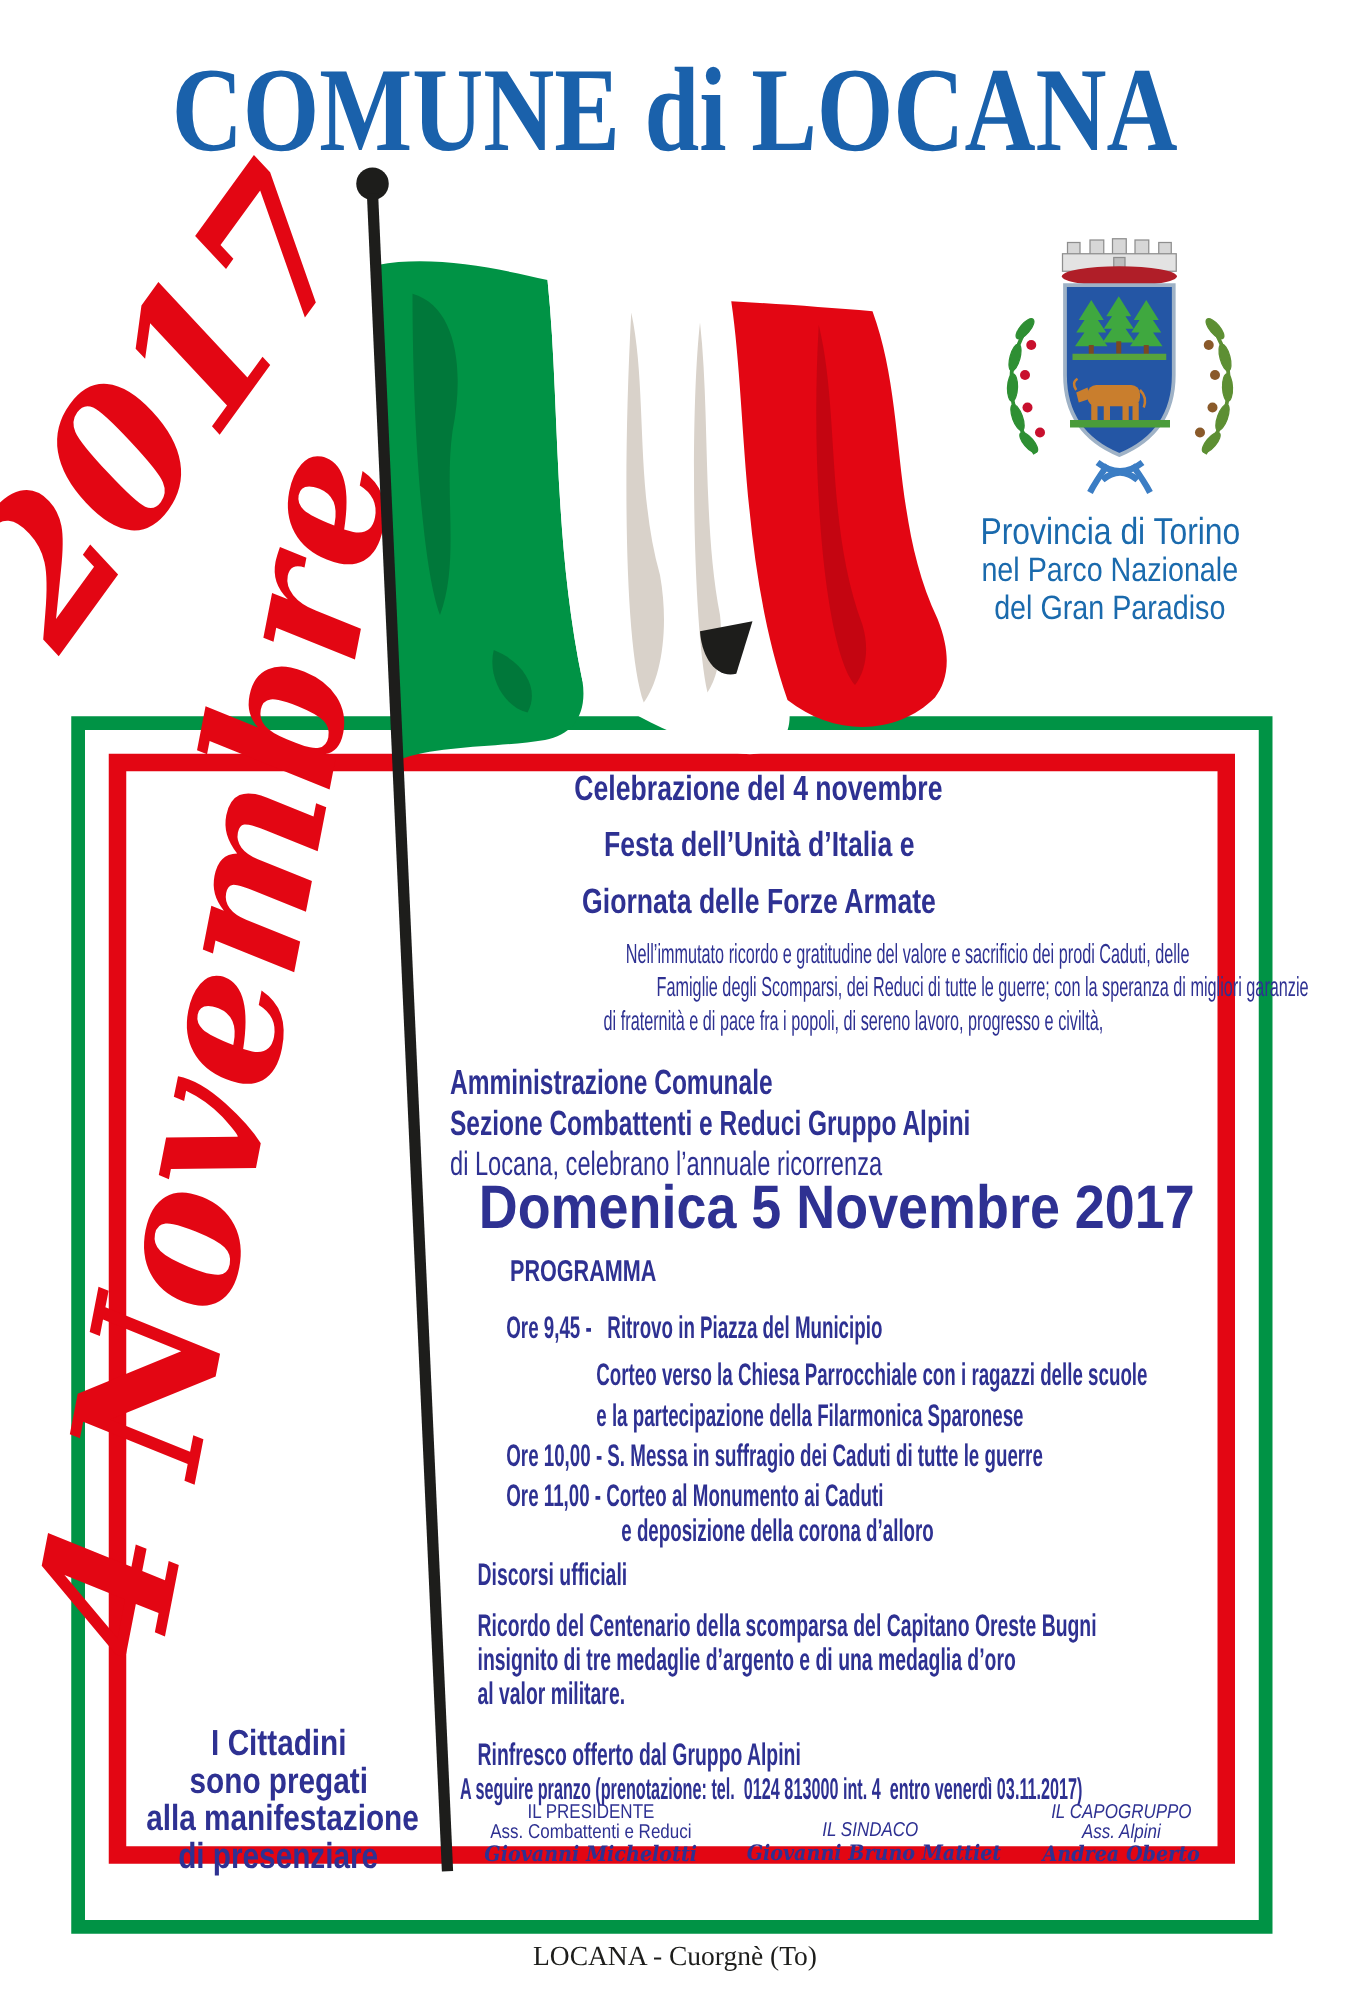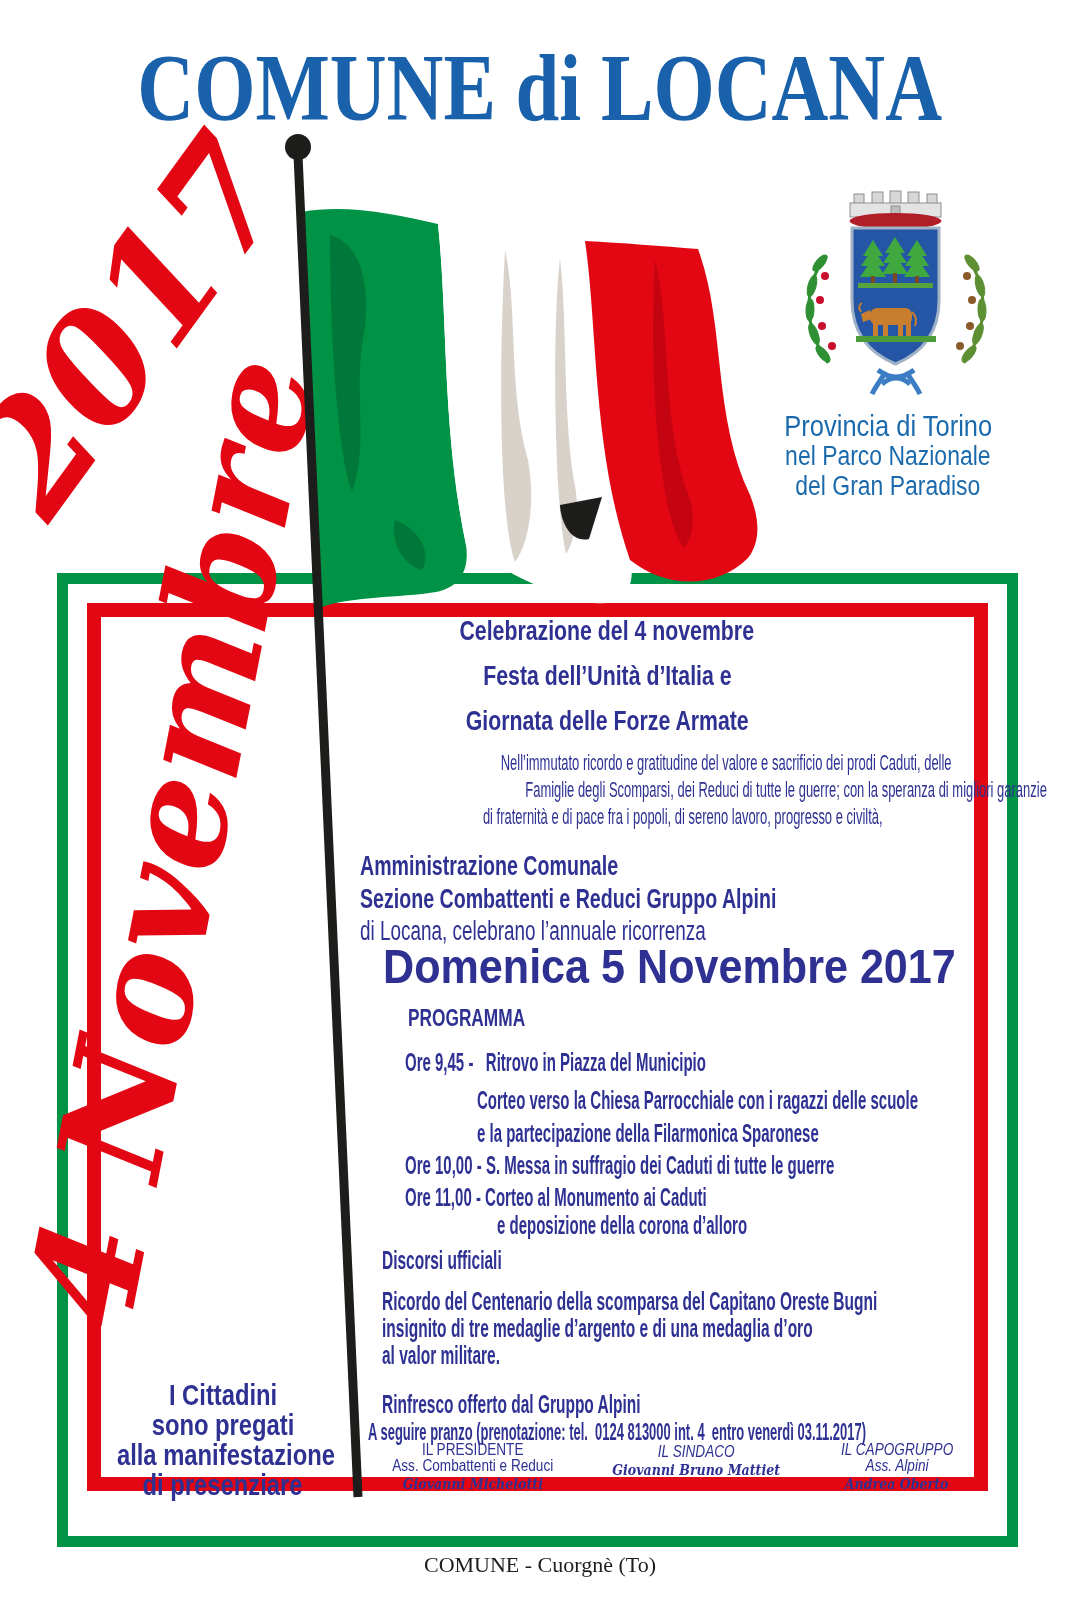--- a/index.html
+++ b/index.html
@@ -37,23 +37,23 @@
   #org-line3{font-weight:normal;font-size:27px;}
   #event-date{left:383px;top:942px;font-size:49px;font-weight:bold;line-height:1;}
   #program-label{left:408px;top:1004px;font-size:24px;font-weight:bold;}
   .pline{font-size:25px;font-weight:bold;line-height:1;}
   #speeches,#memorial,#refreshments{font-size:25px;font-weight:bold;}
   #memorial{line-height:27px;}
   #lunch{left:368px;top:1418px;font-size:24px;font-weight:bold;}
   
   .sigcol{top:1442px;width:220px;text-align:center;color:#2e3192;font-size:16px;line-height:16px;}
   .sig-role{display:block;}
-  .sig-name{display:block;font-family:"DejaVu Serif",serif;font-weight:bold;font-style:italic;font-size:14px;margin-top:2px;}
+  .sig-name{display:block;font-family:"DejaVu Serif",serif;font-weight:bold;font-style:italic;font-size:17px;margin-top:2px;}
   .ital{font-style:italic;}
-  #sig-2 .sig-role{margin-top:2px;}
+  #sig-2 .sig-role{margin-top:15px;}
   
   #citizens{left:93px;top:1332px;width:260px;text-align:center;font-size:29px;
             font-weight:bold;line-height:30px;z-index:5;margin-top:48px;}
   
   #crest-caption{left:758px;top:399px;width:260px;text-align:center;color:#1a6aad;line-height:30px;z-index:2;}
   #crest-caption .l1{font-size:30px;font-weight:normal;margin-top:12px;}
   #crest-caption .l23{font-size:27px;}
   
   #printer{left:0;top:1552px;width:1080px;text-align:center;
            font-family:"Liberation Serif",serif;font-size:22px;color:#1d1d1b;}
@@ -224,13 +224,13 @@
   <span class="sig-name"><span class="sx90 ctr">Andrea Oberto</span></span>
 </div>
 
 <div id="citizens" class="abs blue">
   <div><span class="sx82 ctr">I Cittadini</span></div>
   <div><span class="sx82 ctr">sono pregati</span></div>
   <div><span class="sx82 ctr">alla manifestazione</span></div>
   <div><span class="sx82 ctr">di presenziare</span></div>
 </div>
 
-<div id="printer" class="abs">COMUNE - Cuorgnè (To)</div>
+<div id="printer" class="abs">LOCANA - Cuorgnè (To)</div>
 
 </body></html>

